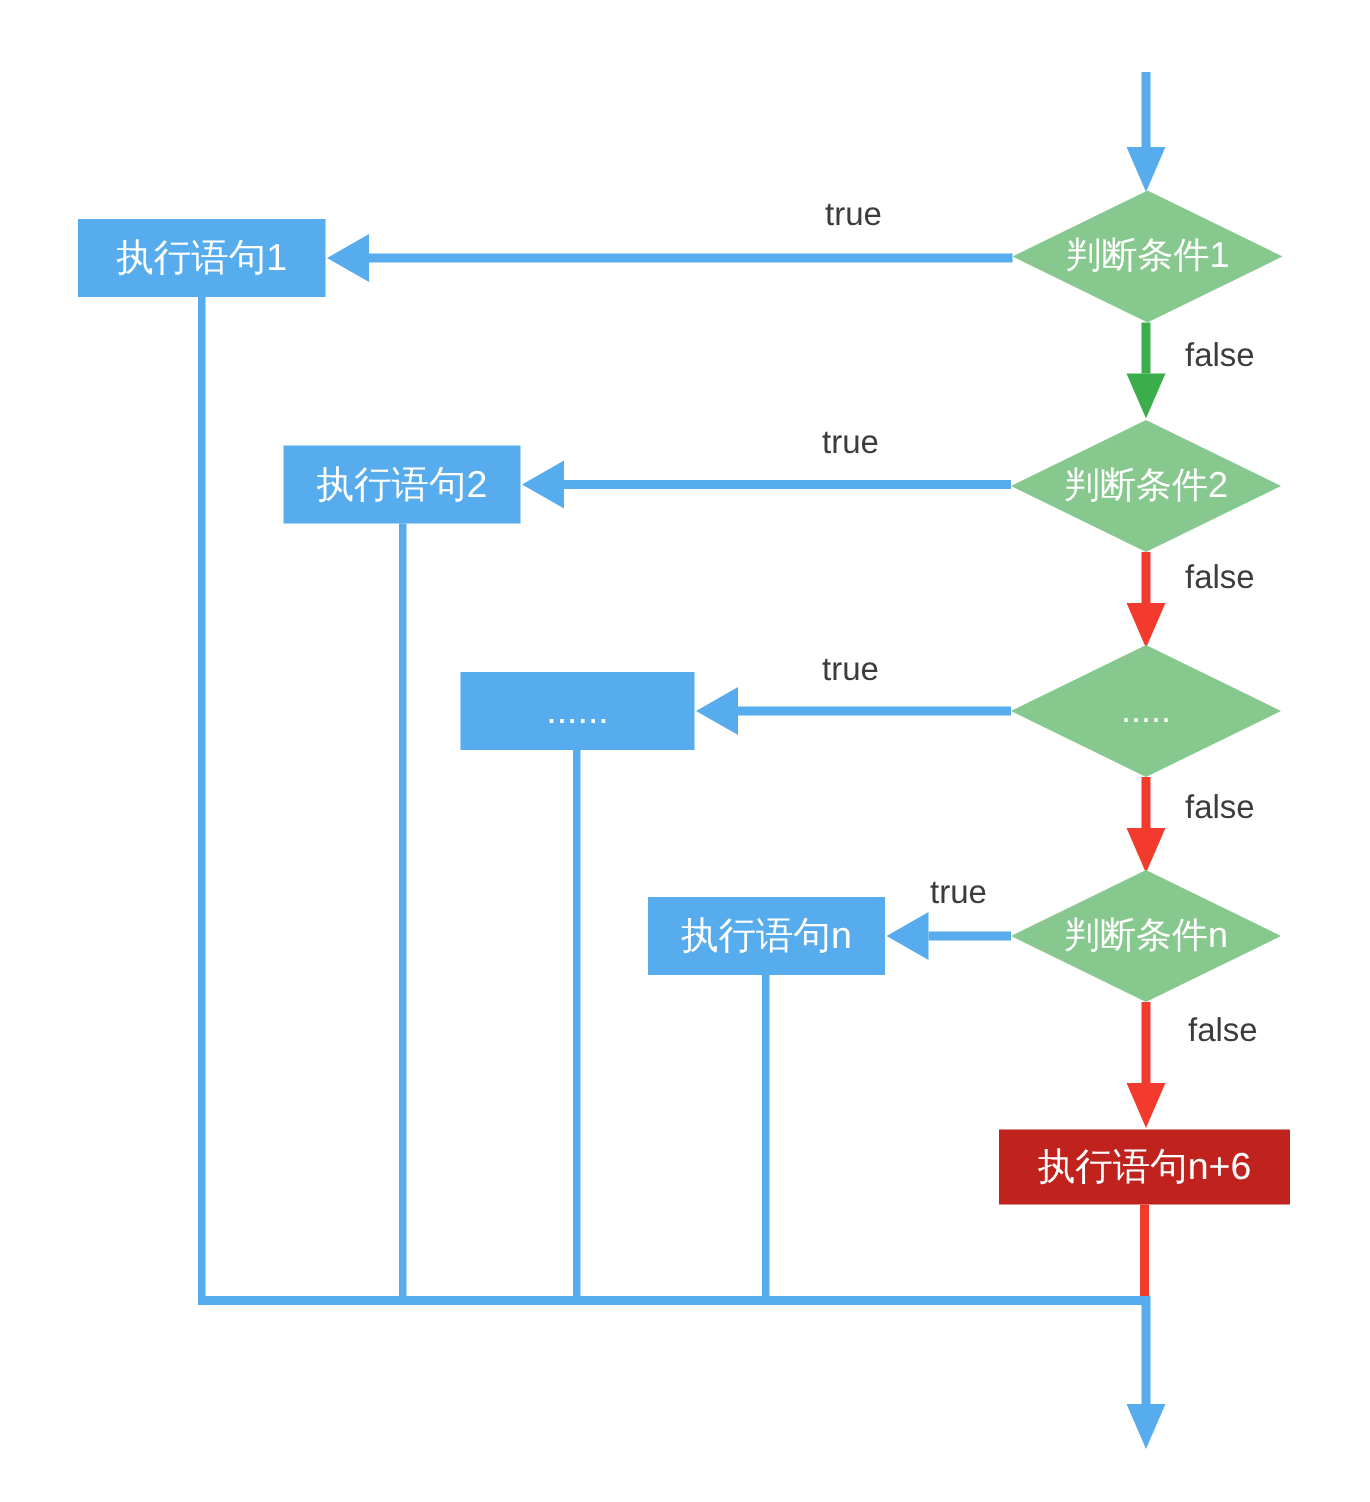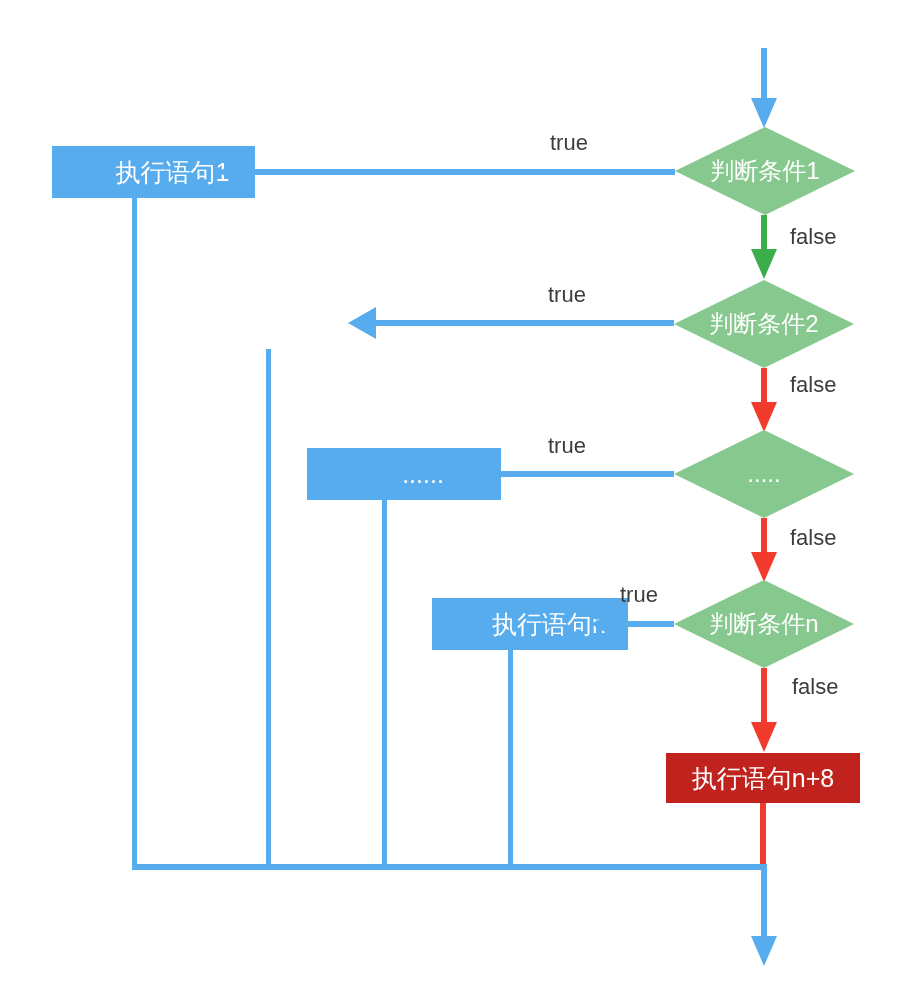--- a/index.html
+++ b/index.html
@@ -19,21 +19,21 @@
     font-family:"Liberation Sans", sans-serif;
   }
   .node {
     position:absolute;
     display:flex; align-items:center; justify-content:center;
     color:#ffffff;
     font-size:25px;
     line-height:1;
     white-space:nowrap;
   }
-  .process { background:var(--blue);padding-left:38px; }
+  .process { background:var(--blue); }
   .final   { background:var(--dark-red); }
   .diamond {
     background:var(--green);
     clip-path:polygon(50% 0, 100% 50%, 50% 100%, 0 50%);
     font-size:24px;
   }
   .hline, .vline { position:absolute; }
   .hline.blue, .vline.blue { background:var(--blue); }
   .vline.green { background:var(--green-arrow); }
   .vline.red   { background:var(--red); }
@@ -77,20 +77,23 @@
   <div class="arr-left" style="left:218px; top:156px;"></div>
   <div class="hline blue" style="left:246px; top:169px; width:429px; height:6px;"></div>
   <div class="edge-label" style="left:550px; top:132px;">true</div>
   <div class="edge-label" style="left:790px; top:226px;">false</div>
   <div class="vline green" style="left:761px; top:215px; width:6px; height:34px;"></div>
   <div class="arr-down green" style="left:751px; top:249px;"></div>
 
   <div class="node diamond" style="left:674px; top:280px; width:180px; height:88px;">
     <span>判断条件2</span>
   </div>
+  <div class="node process" style="left:189px; top:297px; width:158px; height:52px;">
+    <span>执行语句2</span>
+  </div>
   <div class="arr-left" style="left:348px; top:307px;"></div>
   <div class="hline blue" style="left:376px; top:320px; width:298px; height:6px;"></div>
   <div class="edge-label" style="left:548px; top:284px;">true</div>
   <div class="edge-label" style="left:790px; top:374px;">false</div>
   <div class="vline red" style="left:761px; top:368px; width:6px; height:34px;"></div>
   <div class="arr-down red" style="left:751px; top:402px;"></div>
 
   <div class="node diamond" style="left:674px; top:430px; width:180px; height:88px;">
     <span>.....</span>
   </div>
@@ -111,21 +114,21 @@
     <span>判断条件n</span>
   </div>
   <div class="arr-left" style="left:591px; top:608px;"></div>
   <div class="hline blue" style="left:619px; top:621px; width:55px; height:6px;"></div>
   <div class="edge-label" style="left:620px; top:584px;">true</div>
   <div class="edge-label" style="left:792px; top:676px;">false</div>
   <div class="vline red" style="left:761px; top:668px; width:6px; height:54px;"></div>
   <div class="arr-down red" style="left:751px; top:722px;"></div>
 
   <div class="node final" style="left:666px; top:753px; width:194px; height:50px;">
-    <span>执行语句n+8</span>
+    <span>执行语句n+6</span>
   </div>
   <div class="vline red" style="left:760px; top:803px; width:6px; height:62px;"></div>
 
   <div class="vline blue" style="left:132px; top:197px; width:5px; height:667px;"></div>
   <div class="vline blue" style="left:266px; top:349px; width:5px; height:515px;"></div>
   <div class="vline blue" style="left:382px; top:499px; width:5px; height:365px;"></div>
   <div class="vline blue" style="left:508px; top:649px; width:5px; height:215px;"></div>
   <div class="hline blue" style="left:132px; top:864px; width:635px; height:6px;"></div>
 
   <div class="vline blue" style="left:761px; top:870px; width:6px; height:68px;"></div>

